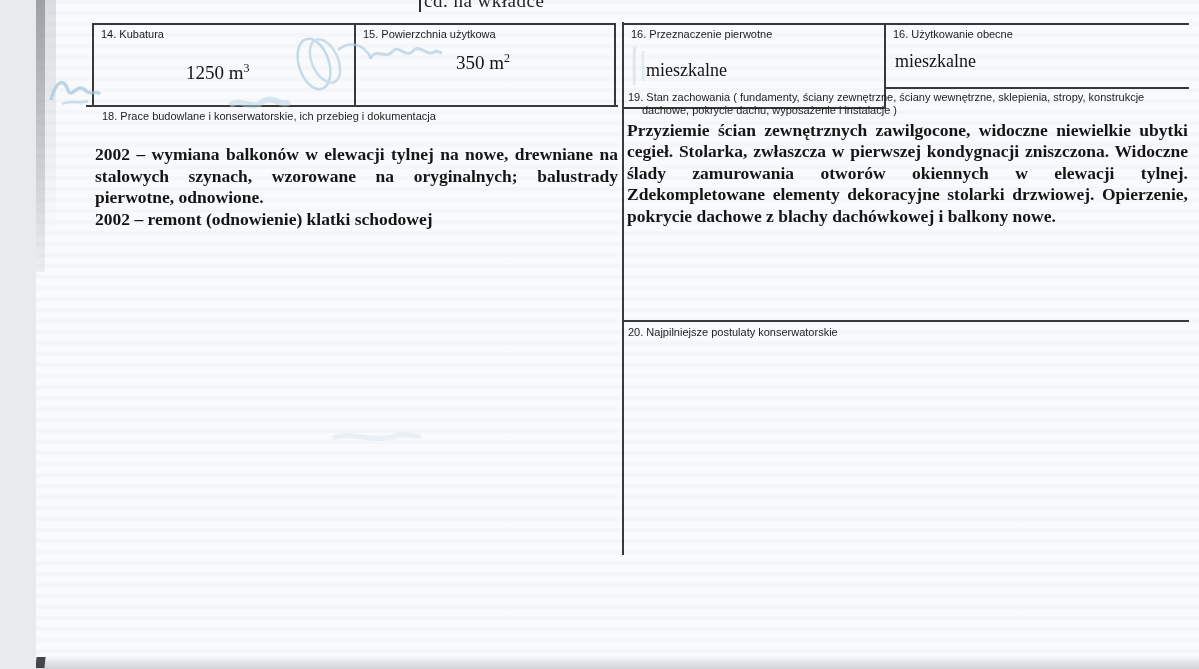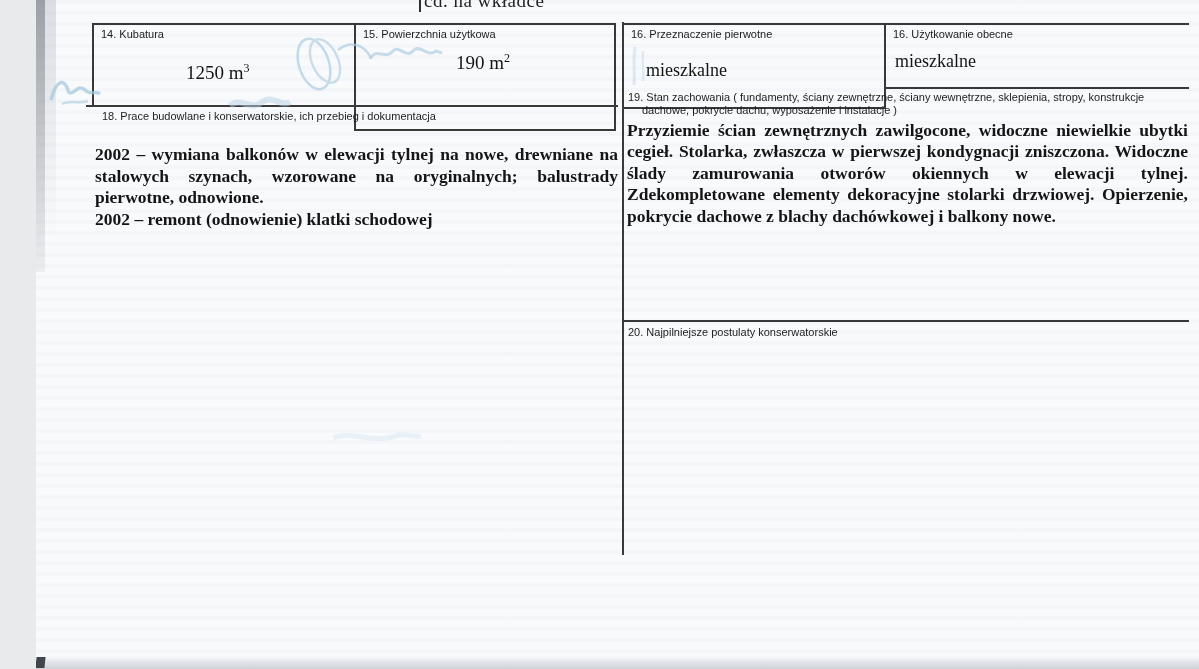--- a/index.html
+++ b/index.html
@@ -30,21 +30,21 @@
     font-size:19px;color:#232323;letter-spacing:.5px;white-space:nowrap;}
   .top-note-bracket{left:383px;top:0;width:2px;height:12px;background:#2f2f2f;}
   
   .line{background:#3a3a3a;}
   .box{position:absolute;border:2px solid #383838;box-sizing:border-box;background:transparent;}
   .box .lbl{font-size:11px;line-height:13px;padding:3px 9px 0 7px;color:#1c1c1c;}
   .val{position:absolute;font-family:"Liberation Serif", serif;font-size:19px;color:#141414;white-space:nowrap;}
   .val sup{font-size:12px;}
   #box14{left:56px;top:23px;width:264px;height:84px;}
   #box14 .val{left:92px;top:36px;}
-  #box15{left:318px;top:23px;width:262px;height:108px;}
+  #box15{left:318px;top:23px;width:262px;height:84px;}
   #box15 .val{left:100px;top:26px;}
   #box16{left:588px;top:23px;width:262px;height:86px;border-left:none;}
   #box16 .val{left:22px;top:35px;font-size:18px;}
   #box17{left:850px;top:23px;width:303px;height:66px;border-left:none;border-right:none;}
   #box17 .val{left:9px;top:26px;font-size:18px;}
   .line18{left:50px;top:105px;width:532px;height:2px;}
   .rcol-border{left:586px;top:22px;width:2px;height:533px;}
   .line20{left:588px;top:320px;width:565px;height:2px;}
   .slabel{font-size:11px;line-height:13px;color:#1c1c1c;}
   #label18{left:66px;top:110px;}
@@ -73,21 +73,21 @@
   <div class="abs top-note-bracket"></div>
   <div class="abs top-note">cd. na wkładce</div>
 
   <div class="box" id="box14">
     <div class="lbl">14. Kubatura</div>
     <div class="val"><span>1250 m</span><sup>3</sup></div>
   </div>
 
   <div class="box" id="box15">
     <div class="lbl">15. Powierzchnia użytkowa</div>
-    <div class="val"><span>190 m</span><sup>2</sup></div>
+    <div class="val"><span>350 m</span><sup>2</sup></div>
   </div>
 
   <div class="box" id="box16">
     <div class="lbl">16. Przeznaczenie pierwotne</div>
     <div class="val">mieszkalne</div>
   </div>
 
   <div class="box" id="box17">
     <div class="lbl">16. Użytkowanie obecne</div>
     <div class="val">mieszkalne</div>

